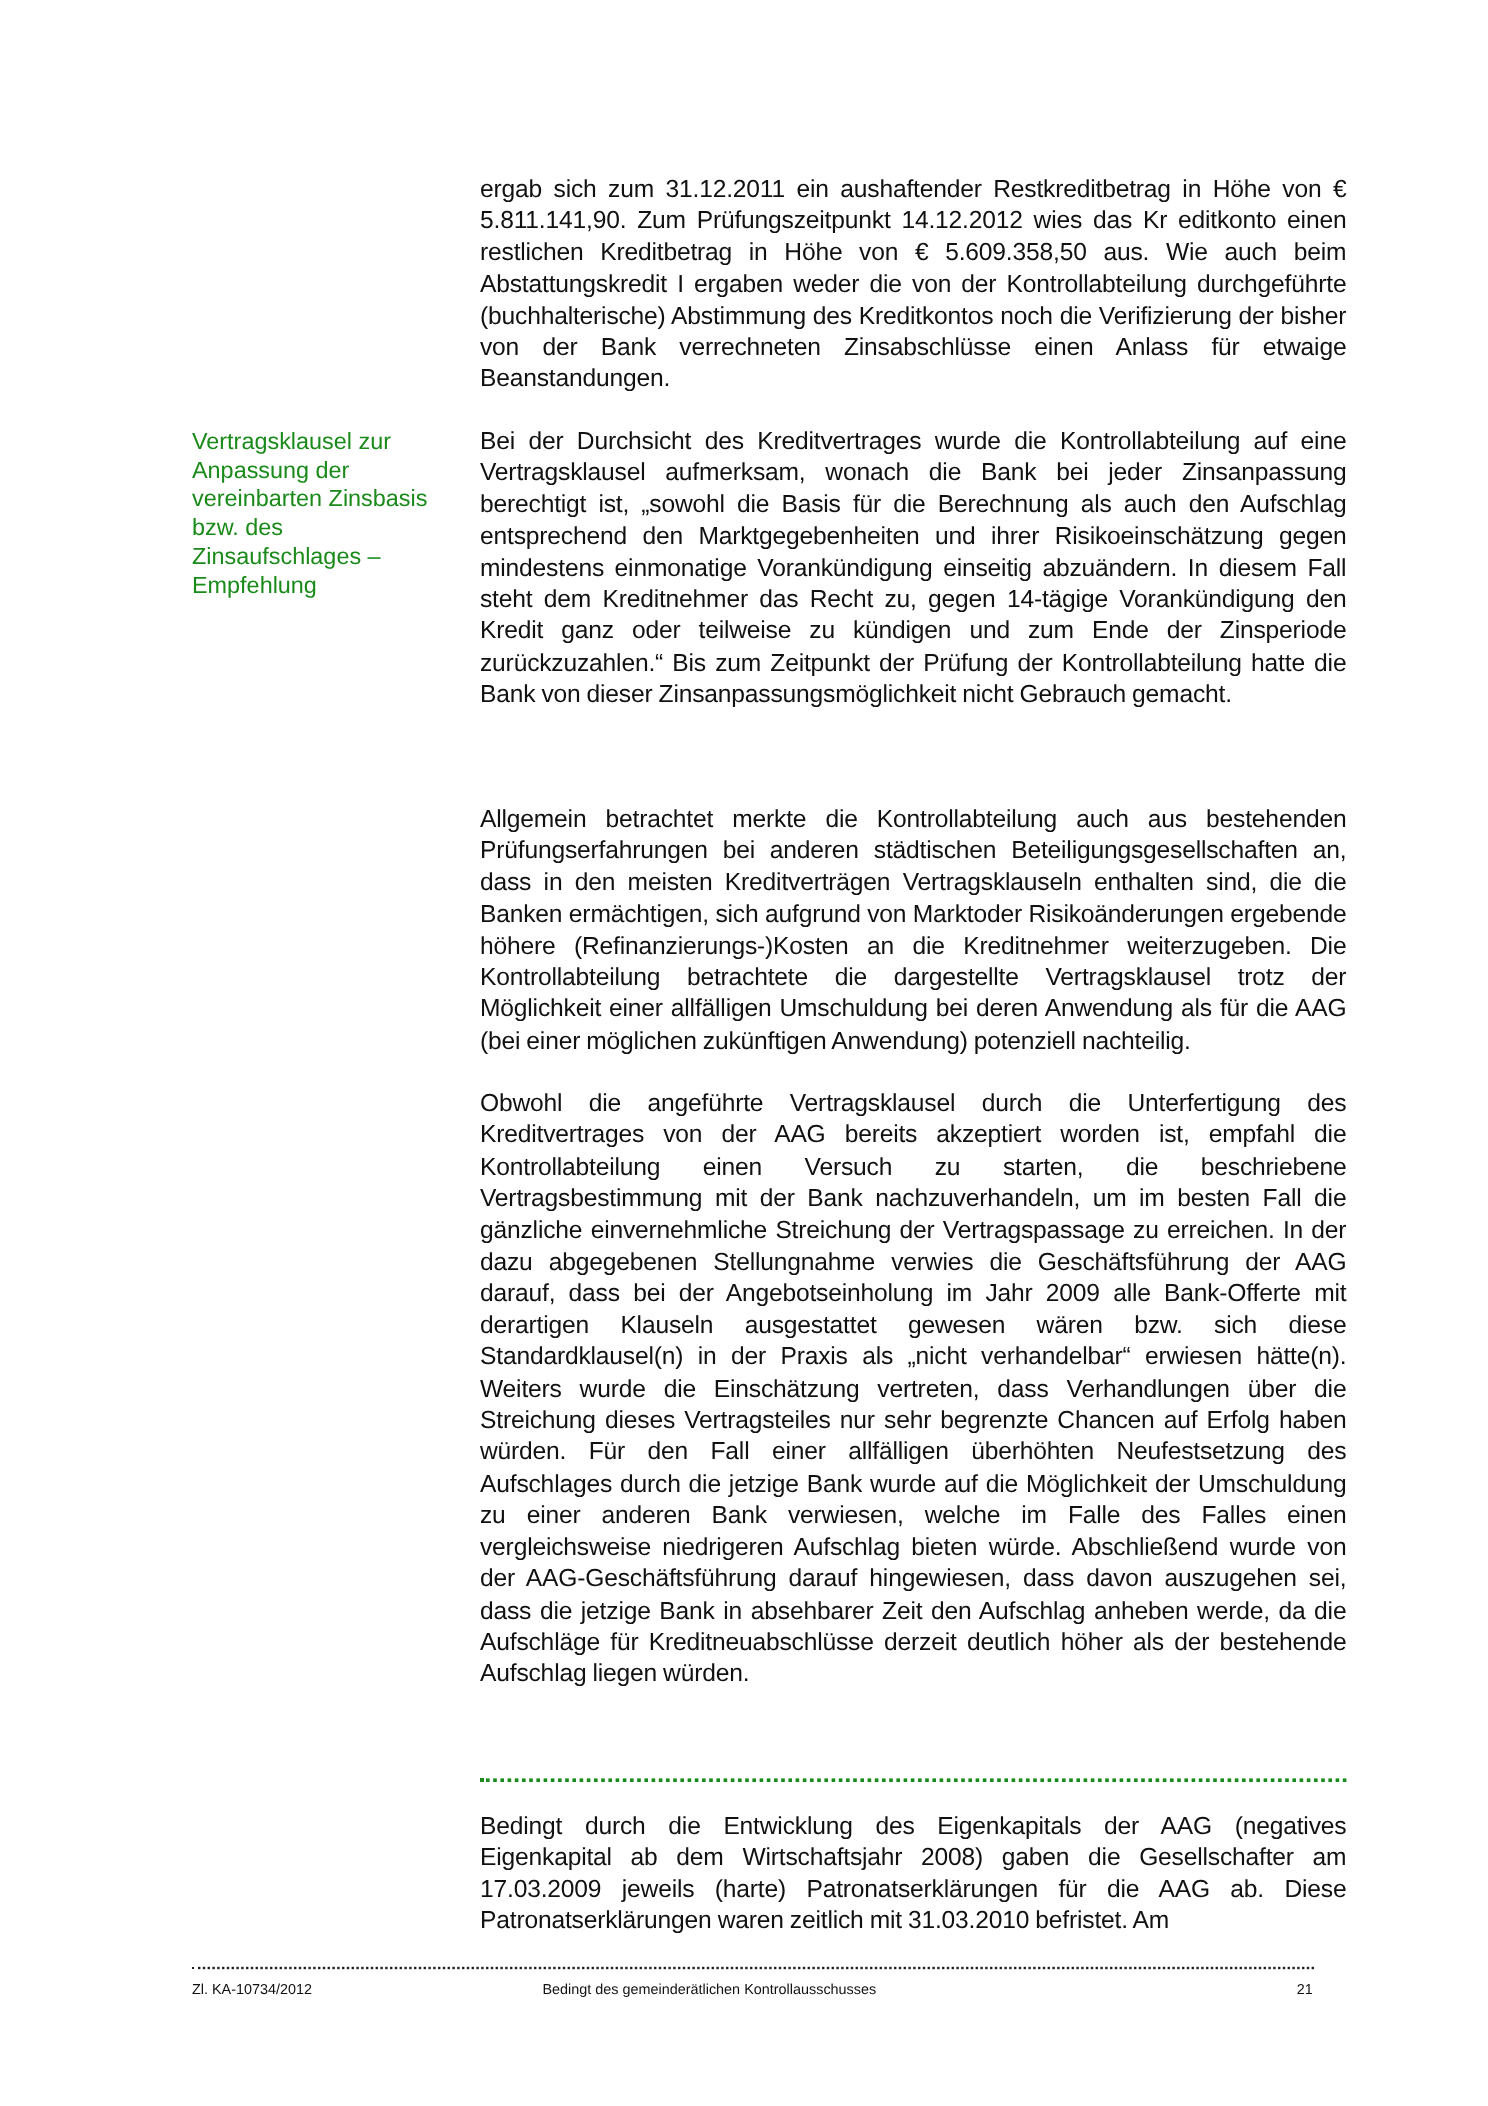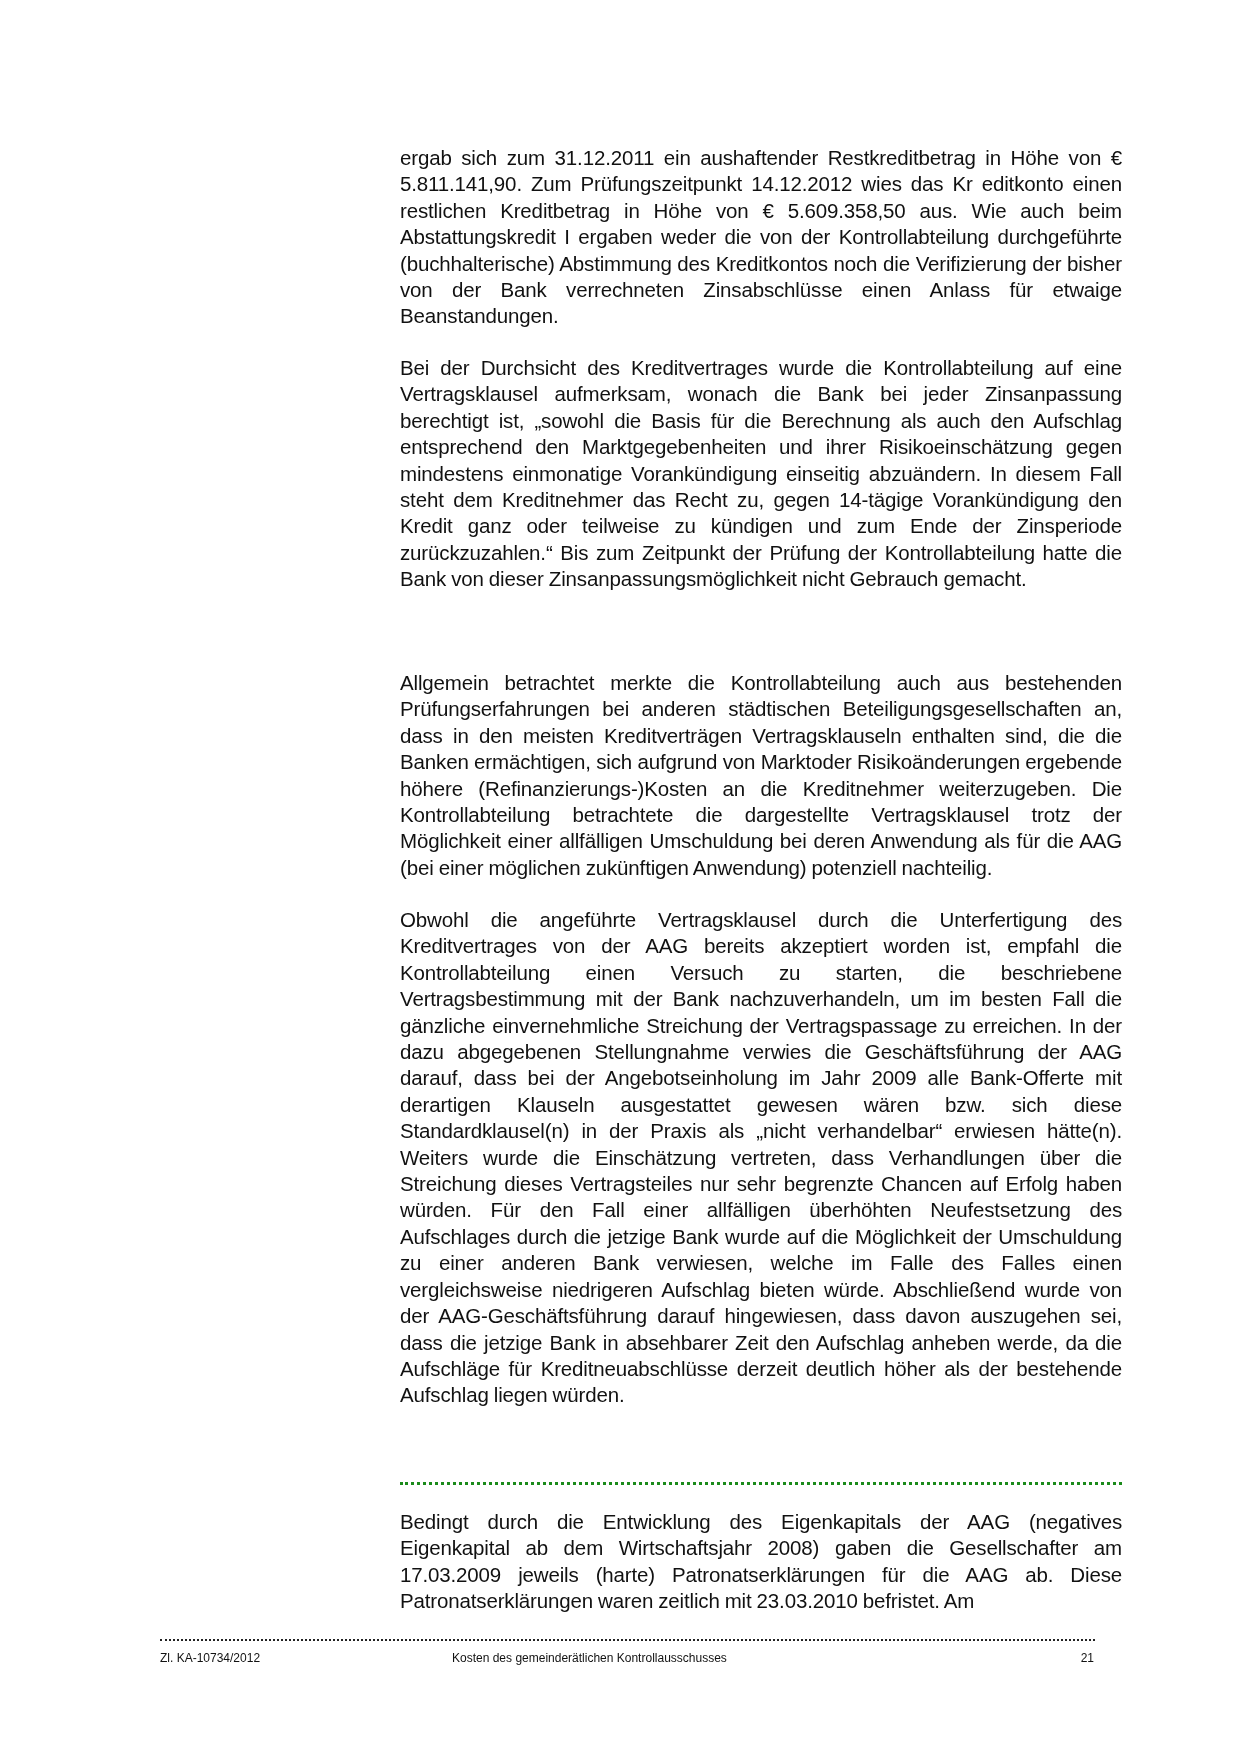--- a/index.html
+++ b/index.html
@@ -81,38 +81,39 @@
   </style>
 </head>
 <body>
 
 <div class="page">
 
   <div class="body-col" style="top:145px;">
     <p class="para">ergab sich zum 31.12.2011 ein aushaftender Restkreditbetrag in Höhe von € 5.811.141,90. Zum Prüfungszeitpunkt 14.12.2012 wies das Kr editkonto einen restlichen Kreditbetrag in Höhe von € 5.609.358,50 aus. Wie auch beim Abstattungskredit I ergaben weder die von der Kontrollabteilung durchgeführte (buchhalterische) Abstimmung des Kreditkontos noch die Verifizierung der bisher von der Bank verrechneten Zinsabschlüsse einen Anlass für etwaige Beanstandungen.</p>
   </div>
 
+  <p class="margin-note" style="top:356px;">Vertragsklausel zur Anpassung der vereinbarten Zinsbasis bzw. des Zinsaufschlages – Empfehlung</p>
 
   <div class="body-col" style="top:355px;">
     <p class="para">Bei der Durchsicht des Kreditvertrages wurde die Kontrollabteilung auf eine Vertragsklausel aufmerksam, wonach die Bank bei jeder Zinsanpassung berechtigt ist, „sowohl die Basis für die Berechnung als auch den Aufschlag entsprechend den Marktgegebenheiten und ihrer Risikoeinschätzung gegen mindestens einmonatige Vorankündigung einseitig abzuändern. In diesem Fall steht dem Kreditnehmer das Recht zu, gegen 14-tägige Vorankündigung den Kredit ganz oder teilweise zu kündigen und zum Ende der Zinsperiode zurückzuzahlen.“ Bis zum Zeitpunkt der Prüfung der Kontrollabteilung hatte die Bank von dieser Zinsanpassungsmöglichkeit nicht Gebrauch gemacht.</p>
   </div>
 
   <div class="body-col" style="top:645px;margin-top:25px;">
     <p class="para">Allgemein betrachtet merkte die Kontrollabteilung auch aus bestehenden Prüfungserfahrungen bei anderen städtischen Beteiligungsgesellschaften an, dass in den meisten Kreditverträgen Vertragsklauseln enthalten sind, die die Banken ermächtigen, sich aufgrund von Marktoder Risikoänderungen ergebende höhere (Refinanzierungs-)Kosten an die Kreditnehmer weiterzugeben. Die Kontrollabteilung betrachtete die dargestellte Vertragsklausel trotz der Möglichkeit einer allfälligen Umschuldung bei deren Anwendung als für die AAG (bei einer möglichen zukünftigen Anwendung) potenziell nachteilig.</p>
   </div>
 
   <div class="body-col" style="top:907px;">
     <p class="para">Obwohl die angeführte Vertragsklausel durch die Unterfertigung des Kreditvertrages von der AAG bereits akzeptiert worden ist, empfahl die Kontrollabteilung einen Versuch zu starten, die beschriebene Vertragsbestimmung mit der Bank nachzuverhandeln, um im besten Fall die gänzliche einvernehmliche Streichung der Vertragspassage zu erreichen. In der dazu abgegebenen Stellungnahme verwies die Geschäftsführung der AAG darauf, dass bei der Angebotseinholung im Jahr 2009 alle Bank-Offerte mit derartigen Klauseln ausgestattet gewesen wären bzw. sich diese Standardklausel(n) in der Praxis als „nicht verhandelbar“ erwiesen hätte(n). Weiters wurde die Einschätzung vertreten, dass Verhandlungen über die Streichung dieses Vertragsteiles nur sehr begrenzte Chancen auf Erfolg haben würden. Für den Fall einer allfälligen überhöhten Neufestsetzung des Aufschlages durch die jetzige Bank wurde auf die Möglichkeit der Umschuldung zu einer anderen Bank verwiesen, welche im Falle des Falles einen vergleichsweise niedrigeren Aufschlag bieten würde. Abschließend wurde von der AAG-Geschäftsführung darauf hingewiesen, dass davon auszugehen sei, dass die jetzige Bank in absehbarer Zeit den Aufschlag anheben werde, da die Aufschläge für Kreditneuabschlüsse derzeit deutlich höher als der bestehende Aufschlag liegen würden.</p>
   </div>
 
   <div class="section-rule"></div>
 
 
   <div class="body-col" style="top:1509px;">
-    <p class="para">Bedingt durch die Entwicklung des Eigenkapitals der AAG (negatives Eigenkapital ab dem Wirtschaftsjahr 2008) gaben die Gesellschafter am 17.03.2009 jeweils (harte) Patronatserklärungen für die AAG ab. Diese Patronatserklärungen waren zeitlich mit 23.03.2010 befristet. Am</p>
+    <p class="para">Bedingt durch die Entwicklung des Eigenkapitals der AAG (negatives Eigenkapital ab dem Wirtschaftsjahr 2008) gaben die Gesellschafter am 17.03.2009 jeweils (harte) Patronatserklärungen für die AAG ab. Diese Patronatserklärungen waren zeitlich mit 31.03.2010 befristet. Am</p>
   </div>
 
   <div class="footer-rule"></div>
   <div class="footer footer-left">Zl. KA-10734/2012</div>
-  <div class="footer footer-center">Kosten des gemeinderätlichen Kontrollausschusses</div>
+  <div class="footer footer-center">Bedingt des gemeinderätlichen Kontrollausschusses</div>
   <div class="footer footer-right">21</div>
 
 </div>
 
 </body></html>

